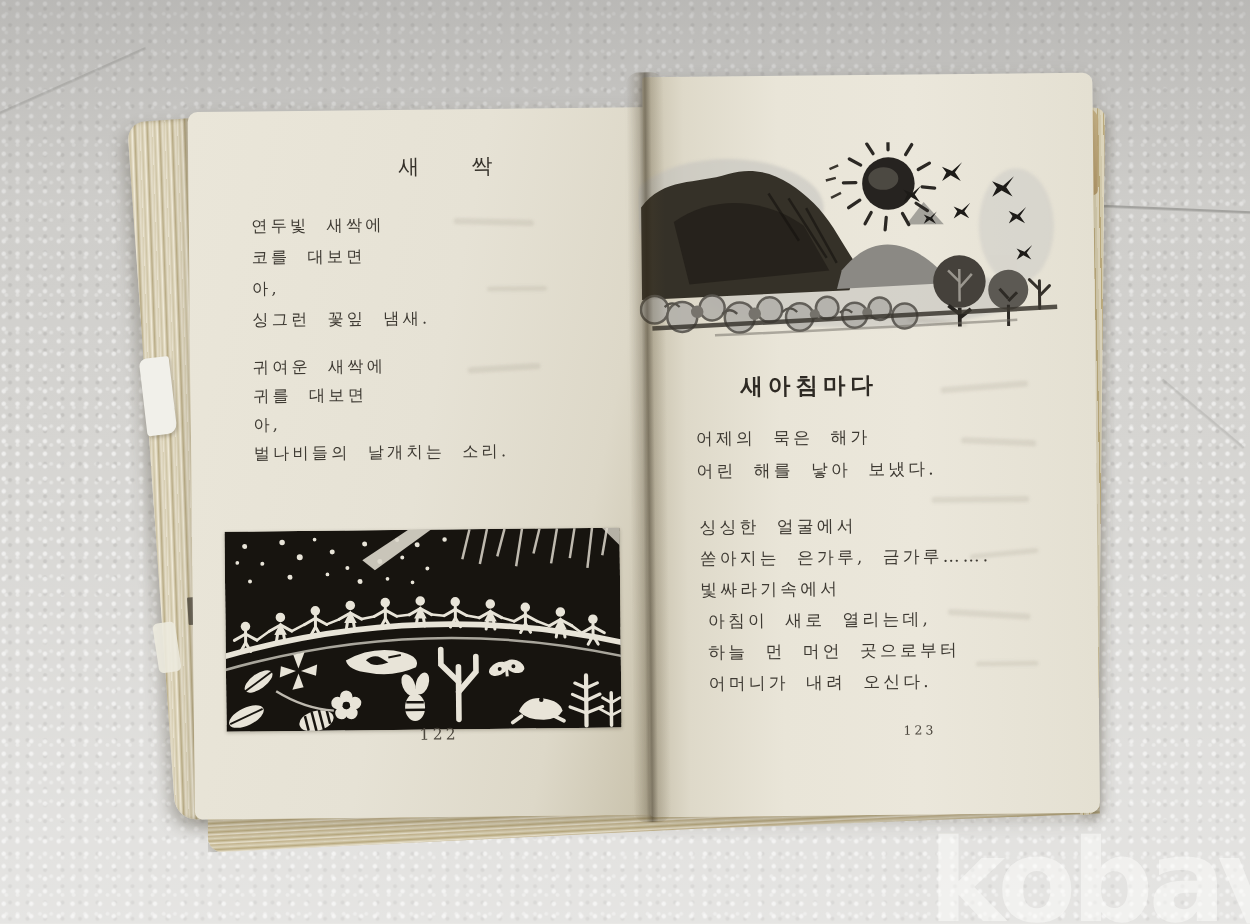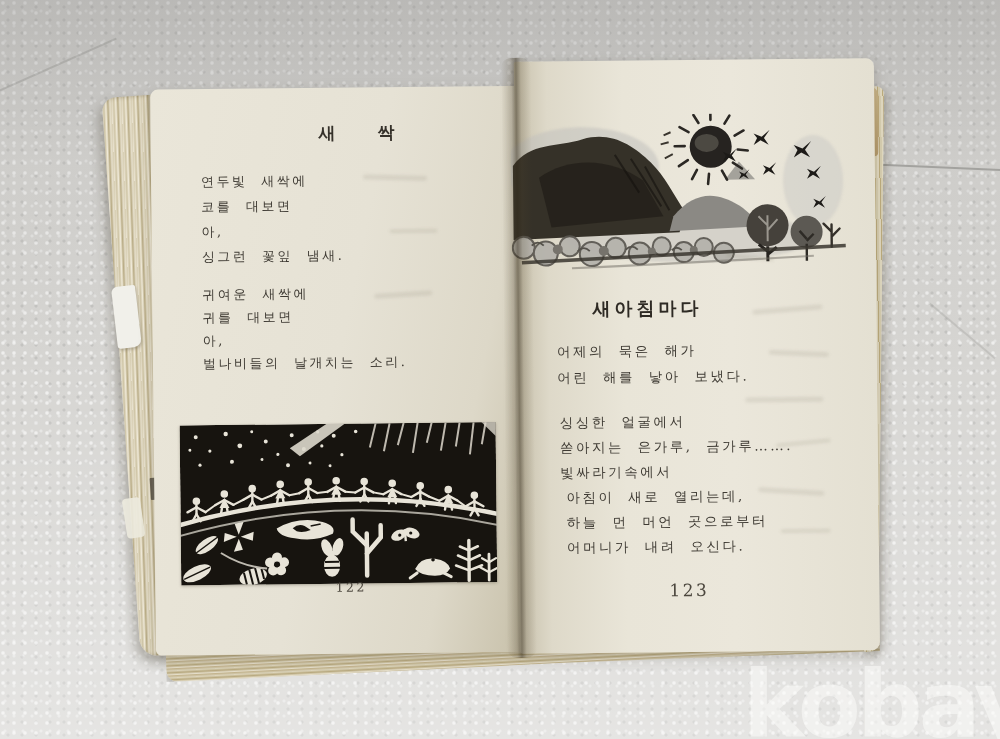--- a/index.html
+++ b/index.html
@@ -89,38 +89,38 @@
   .gutter {
     position:absolute; left:399px; top:12px; width:30px; height:600px; z-index:3;
     background:linear-gradient(90deg, rgba(80,68,44,0) 0%, rgba(80,68,44,.22) 34%,
                rgba(52,43,26,.5) 50%, rgba(80,68,44,.2) 66%, rgba(80,68,44,0) 100%);
     border-radius:10px;
   }
 
   .poem { position:absolute; font-family:"DejaVu Serif", serif; color:#3e3a33; }
   .poem .line { white-space:nowrap; }
 
-  .lp-title { left:168px; top:34px; font-size:17px; font-weight:bold;
+  .lp-title { left:168px; top:34px; font-size:17px; font-weight:normal;
     word-spacing:30px; letter-spacing:3px; color:#35312a; }
   .lp-stanza1 { left:50px; top:80px; font-size:13px; line-height:25px;
     letter-spacing:2.5px; word-spacing:7px; }
   .lp-stanza2 { left:50px; top:194px; font-size:13px; line-height:23px;
     letter-spacing:2.5px; word-spacing:7px; }
   .lp-pageno { left:156px; top:492px; width:80px; text-align:center;
     font-size:12.5px; letter-spacing:2.5px; color:#4c473e; }
 
   .rp-title { left:76px; top:236px; font-size:18px; font-weight:bold;
     letter-spacing:4px; color:#2e2a24; }
   .rp-stanza1 { left:40px; top:277px; font-size:13.5px; line-height:26px;
     letter-spacing:2.5px; word-spacing:7px; }
   .rp-stanza2 { left:42px; top:349px; font-size:13.5px; line-height:25px;
     letter-spacing:2.5px; word-spacing:7px; }
   .rp-stanza2 .line:nth-child(n+4) { margin-left:6px; }
-  .rp-pageno { left:150px; top:520px; width:80px; text-align:left;
-    font-size:17px; letter-spacing:2.5px; color:#4c473e; }
+  .rp-pageno { left:150px; top:520px; width:80px; text-align:right;
+    font-size:10px; letter-spacing:2.5px; color:#4c473e; }
 
   .woodcut { position:absolute; left:26px; top:336px; width:316px; height:160px;
     box-shadow:0 1px 3px rgba(60,52,36,.3); }
   .inkart { position:absolute; left:-4px; top:54px; width:336px; height:158px; }
 
   .ghost { position:absolute; background:rgba(105,98,80,.12); filter:blur(1.4px);
     border-radius:2px; }
 
   .watermark {
     position:absolute; right:-30px; bottom:-20px; z-index:5;

